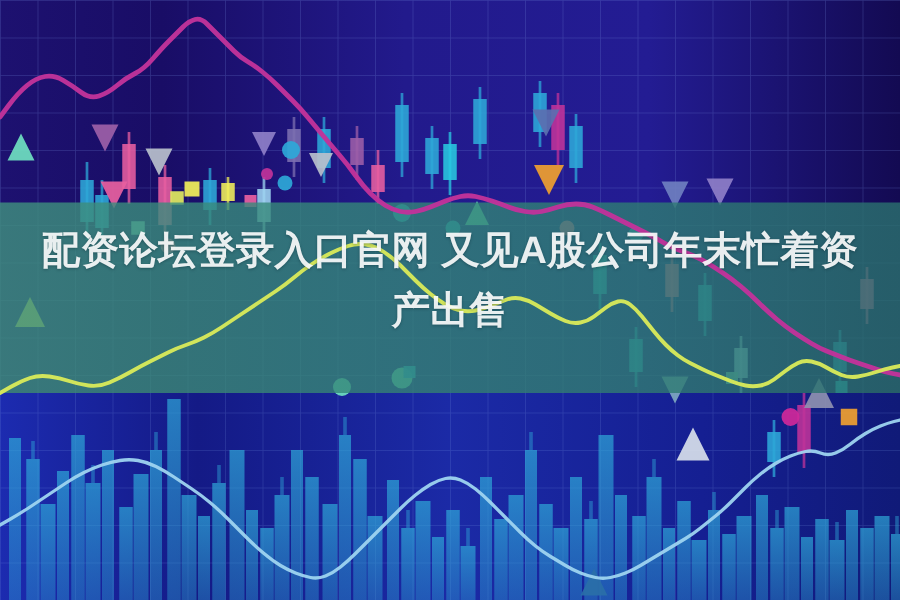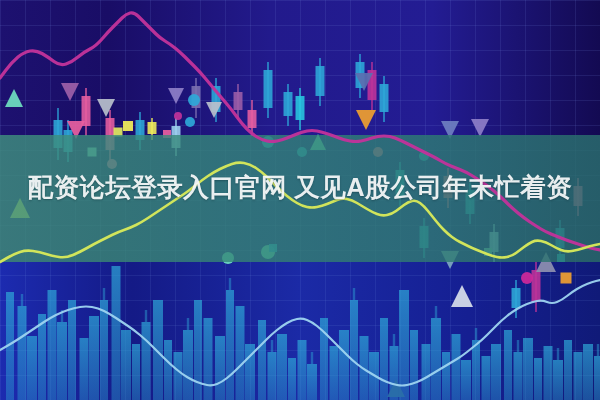--- a/index.html
+++ b/index.html
@@ -241,16 +241,17 @@
 
   <svg class="layer" id="svg-lines" viewBox="0 0 600 400" preserveAspectRatio="none" aria-hidden="true">
       <path d="M0 78 Q0 78 6 70 Q12 62 18 57 Q24 52 30 51 Q36 50 42 53.5 Q48 57 54 61.5 Q60 66 66 64 Q72 62 78 57 Q84 52 90 49 Q96 46 102 39 Q108 32 113 27 Q118 22 122 18 Q126 14 130 13 Q134 12 138 16 Q142 20 147 25 Q152 30 156 34 Q160 38 165 41 Q170 44 175 48 Q180 52 185 57 Q190 62 195 67 Q200 72 205 78 Q210 84 215 90 Q220 96 226 103 Q232 110 237 117 Q242 124 247 129 Q252 134 257 137 Q262 140 267 141 Q272 142 277 141 Q282 140 287 138 Q292 136 297 134 Q302 132 307 131 Q312 130 317 131 Q322 132 328 134 Q334 136 339 138 Q344 140 350 141 Q356 142 361 141 Q366 140 372 138 Q378 136 384 136 Q390 136 395 138 Q400 140 406 143 Q412 146 418 149 Q424 152 430 155 Q436 158 441 161 Q446 164 451 166 Q456 168 461 170 Q466 172 471 175 Q476 178 482 182 Q488 186 494 191 Q500 196 506 202 Q512 208 518 213 Q524 218 530 222 Q536 226 541 229 Q546 232 551 234 Q556 236 561 238 Q566 240 572 242 Q578 244 584 246 Q590 248 595 249 L600 250" fill="none" stroke="#c0339a" stroke-width="3.2" stroke-linecap="round" stroke-linejoin="round" stroke-opacity="0.97"></path>
       <path d="M0 262 Q0 262 7 258 Q14 254 20 252 Q26 250 33 251 Q40 252 46 254 Q52 256 59 257 Q66 258 73 255 Q80 252 87 248 Q94 244 100 241 Q106 238 112 235 Q118 232 124 230 Q130 228 136 225 Q142 222 148 218 Q154 214 160 210 Q166 206 172 202 Q178 198 184 194 Q190 190 196 185 Q202 180 208 176 Q214 172 220 169 Q226 166 232 164 Q238 162 244 163 Q250 164 256 168 Q262 172 267 177 Q272 182 277 187 Q282 192 287 196 Q292 200 297 203 Q302 206 307 207 Q312 208 317 207 Q322 206 327 204 Q332 202 337 200 Q342 198 347 199 Q352 200 357 203 Q362 206 367 209 Q372 212 377 214 Q382 216 387 215 Q392 214 396 211 Q400 208 404 205 Q408 202 412 201 Q416 200 420 203 Q424 206 428 211 Q432 216 436 221 Q440 226 444 230 Q448 234 452 237 Q456 240 460 242 Q464 244 468 246 Q472 248 477 250 Q482 252 487 254 Q492 256 497 257 Q502 258 507 257 Q512 256 516 253 Q520 250 524 247 Q528 244 532 242 Q536 240 541 241 Q546 242 551 245 Q556 248 561 250 Q566 252 572 251 Q578 250 584 248 Q590 246 595 245 L600 244" fill="none" stroke="#d7e85a" stroke-width="2.6" stroke-linecap="round" stroke-linejoin="round" stroke-opacity="0.97"></path>
       <path d="M0 350 Q0 350 7 346 Q14 342 20 338 Q26 334 32 330 Q38 326 44 322 Q50 318 56 315 Q62 312 68 310 Q74 308 80 307 Q86 306 92 307 Q98 308 104 311 Q110 314 116 318 Q122 322 128 326 Q134 330 140 335 Q146 340 152 346 Q158 352 164 358 Q170 364 176 369 Q182 374 187 377 Q192 380 197 382 Q202 384 207 385 Q212 386 217 384 Q222 382 227 378 Q232 374 237 369 Q242 364 247 359 Q252 354 257 349 Q262 344 267 339 Q272 334 277 330 Q282 326 287 323 Q292 320 297 319 Q302 318 307 320 Q312 322 317 326 Q322 330 327 335 Q332 340 337 345 Q342 350 347 355 Q352 360 357 364 Q362 368 367 371 Q372 374 377 377 Q382 380 387 382 Q392 384 397 385 Q402 386 407 385 Q412 384 417 382 Q422 380 427 377 Q432 374 437 371 Q442 368 447 365 Q452 362 457 359 Q462 356 467 352 Q472 348 477 344 Q482 340 487 335 Q492 330 497 325 Q502 320 507 316 Q512 312 517 309 Q522 306 527 304 Q532 302 537 301 Q542 300 547 302 Q552 304 557 302 Q562 300 567 296 Q572 292 577 289 Q582 286 587 284 Q592 282 596 281 L600 280" fill="none" stroke="#9ed4f0" stroke-width="2.2" stroke-linecap="round" stroke-linejoin="round" stroke-opacity="0.95"></path>
     </svg>
 
   <div id="overlay-text">
     <h1 id="headline">
       <span>配资论坛登录入口官网 又见A股公司年末忙着资</span><br>
+      <span>产出售</span>
     </h1>
   </div>
 
 </div>
 
 </body></html>

